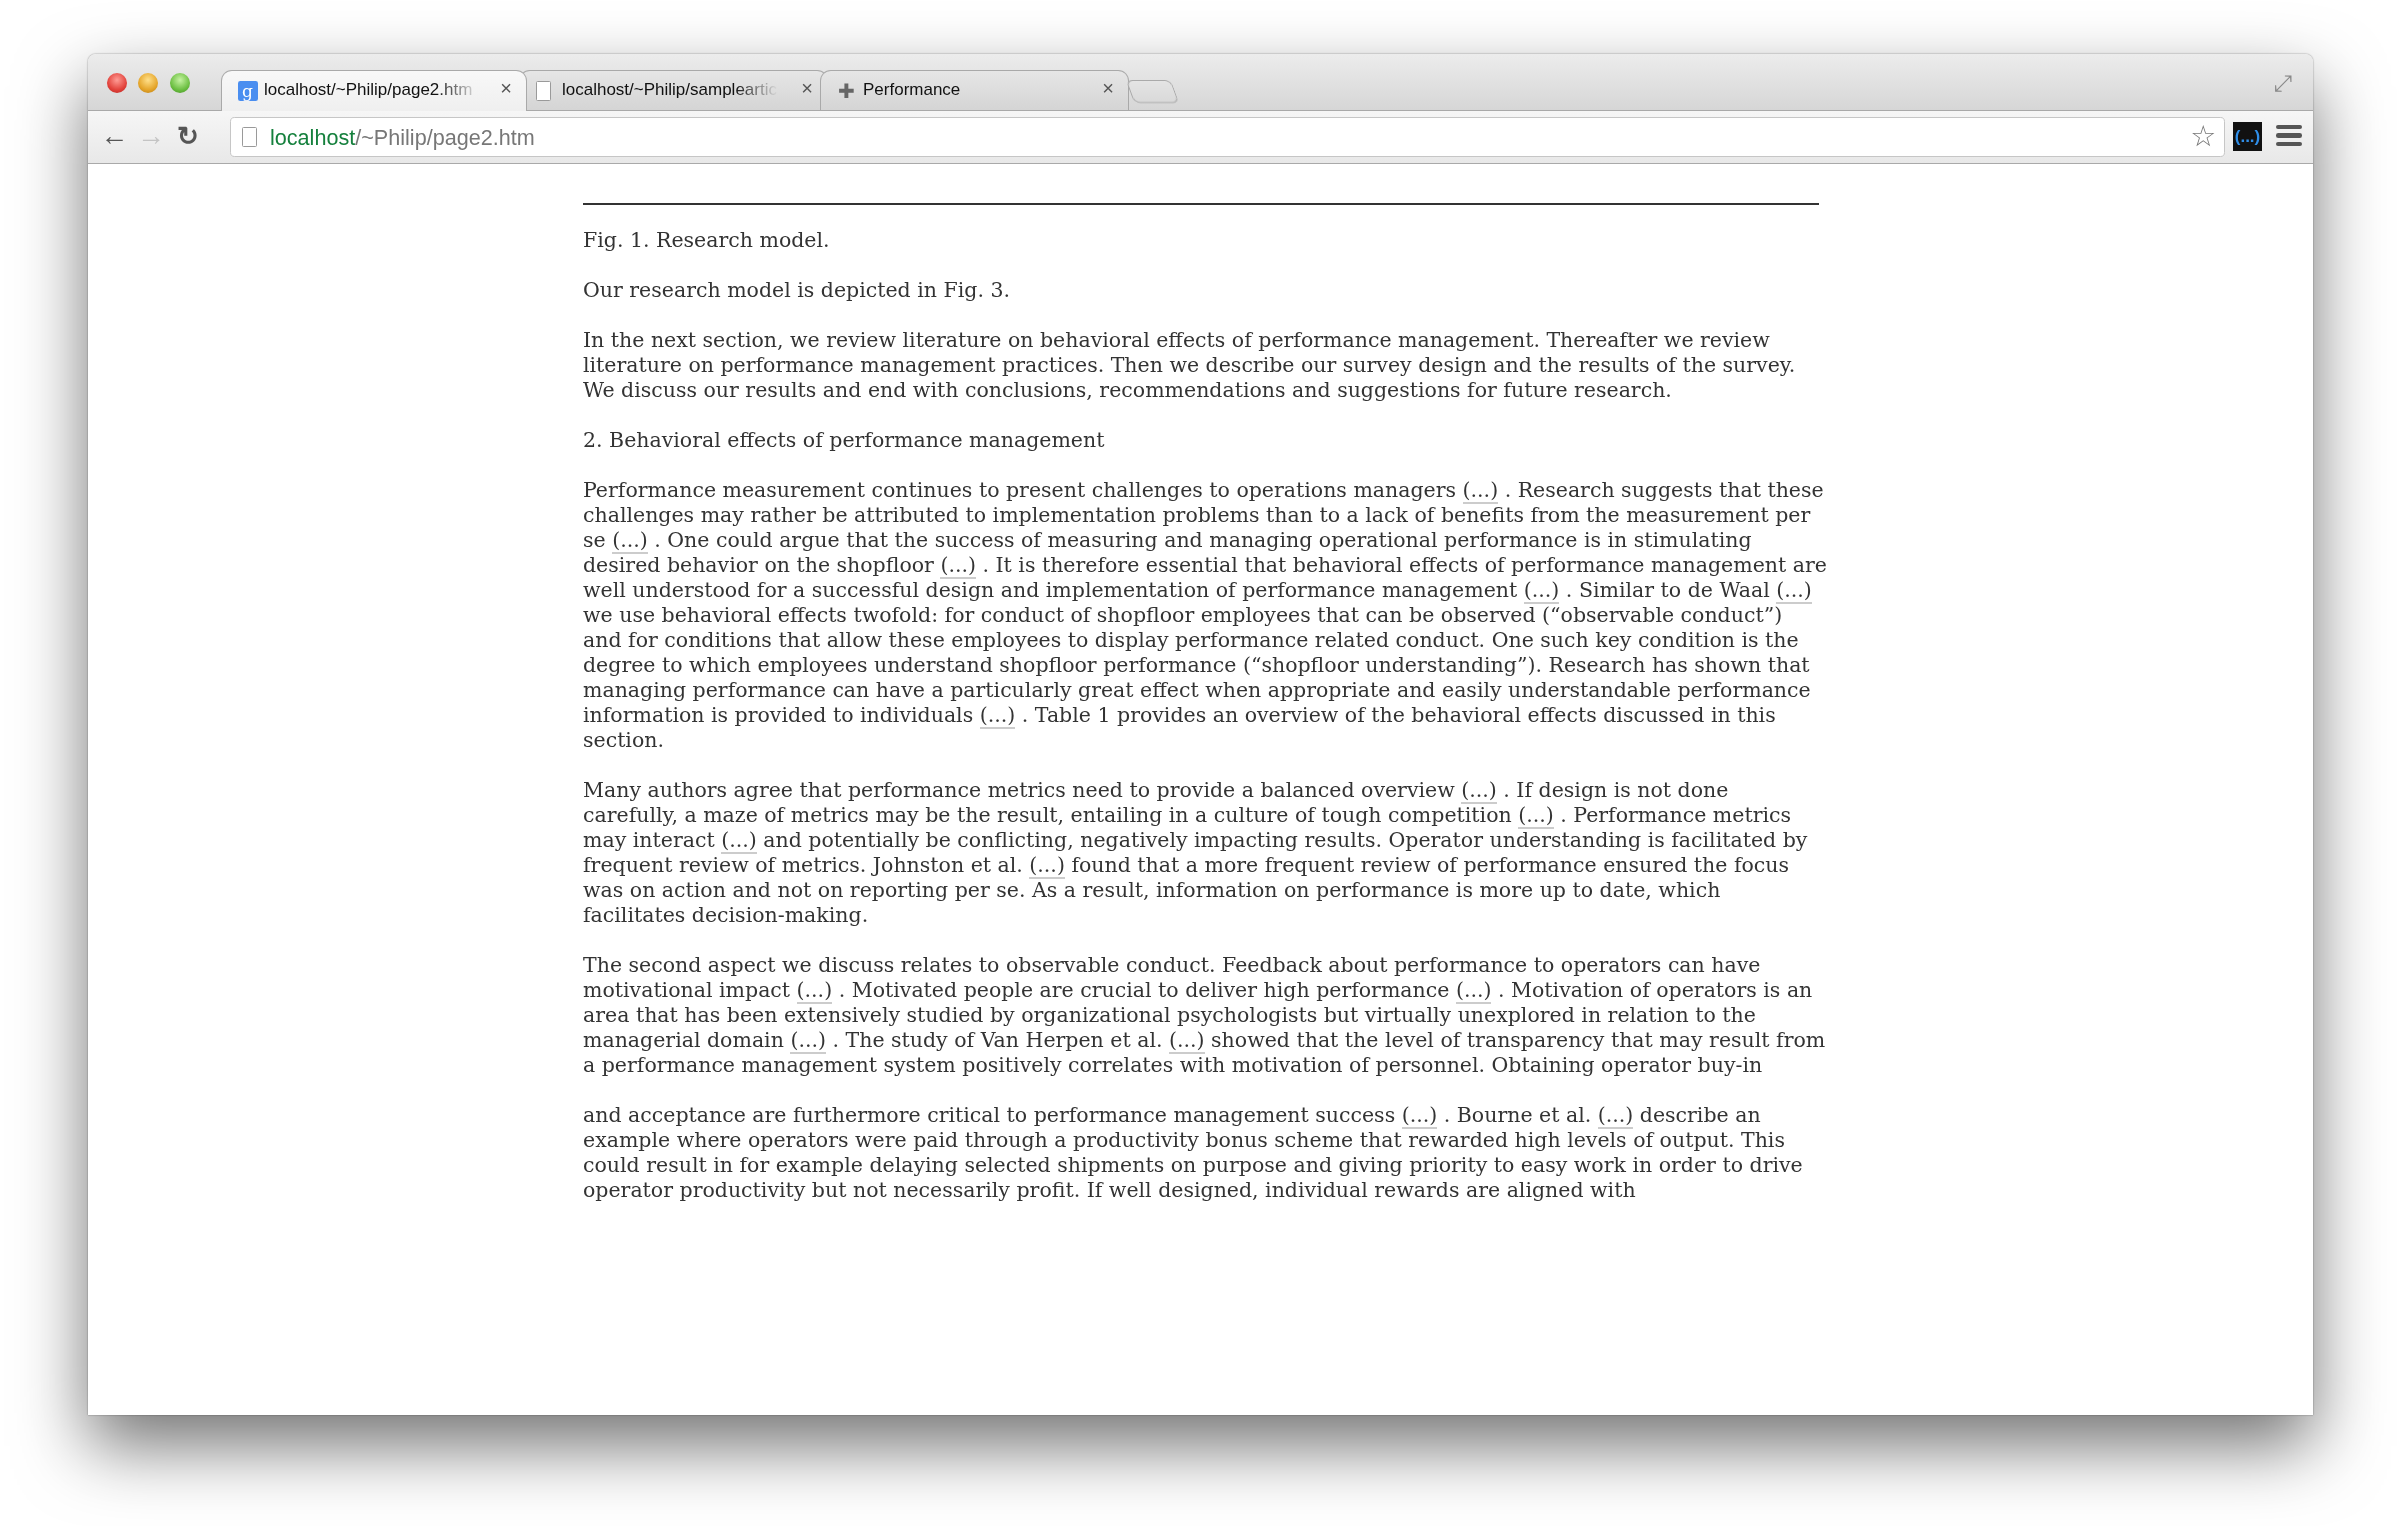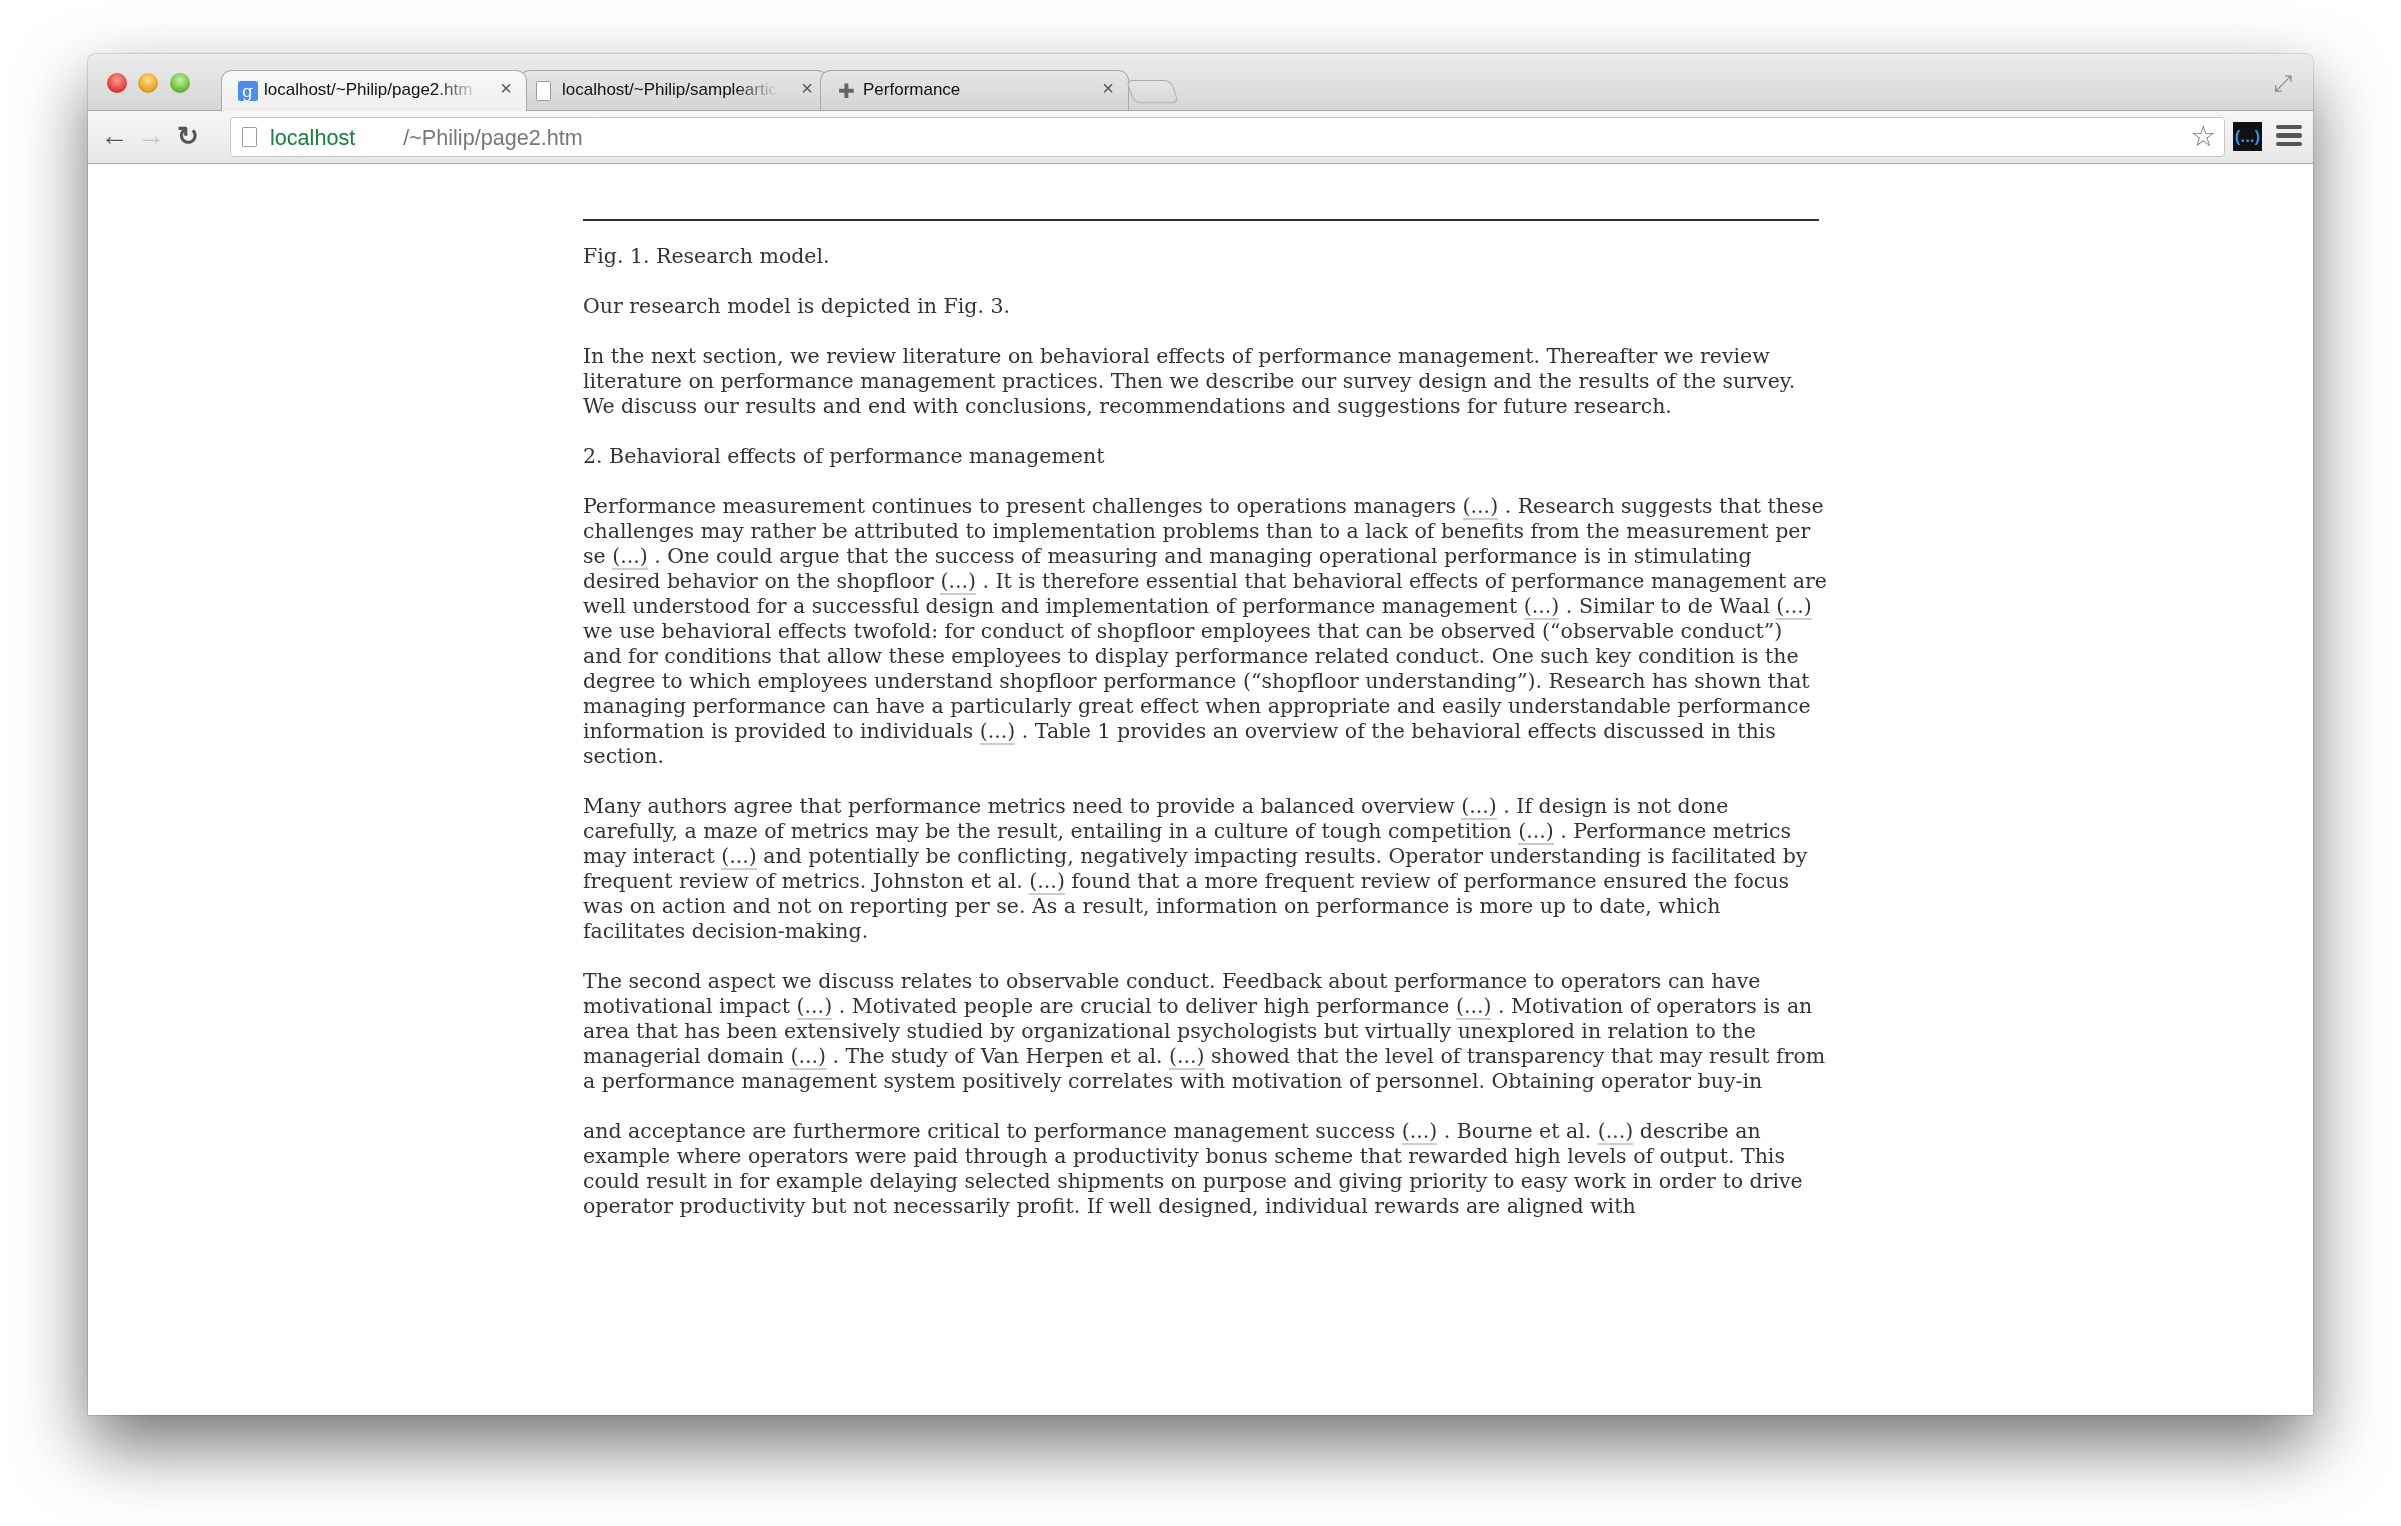--- a/index.html
+++ b/index.html
@@ -56,31 +56,31 @@
   .navbtn.back { left:9.3px; color:#555; }
   .navbtn.fwd  { left:46px; color:#c4c4c4; }
   .navbtn.reload { left:83px; color:#555; font-size:26px; font-weight:bold; }
   .omnibox {
     position:absolute; left:142px; top:6.2px; width:1995px; height:40px; box-sizing:border-box;
     background:#fff; border:1.5px solid #c6c6c6; border-radius:4.6px;
   }
   .omnibox .pageicon { position:absolute; left:10.8px; top:8.5px; width:15.5px; height:20px; border:1.5px solid #9a9a9a; box-sizing:border-box; border-radius:1.5px; background:#fff; }
   .omnibox .url { position:absolute; left:39px; top:7.7px; font-size:21.6px; line-height:23px; white-space:nowrap; }
   .omnibox .url .host { color:#15803d; }
-  .omnibox .url .path { color:#777;margin-left:48px; }
+  .omnibox .url .path { color:#777; }
   .omnibox .star { position:absolute; right:7.7px; top:3.1px; font-size:29px; line-height:31px; color:#777; }
   .ext-btn {
     position:absolute; left:2145px; top:10.8px; width:29px; height:29px; background:#111;
     color:#2f8ee8; font-size:17px; line-height:29px; text-align:center; font-weight:bold;
   }
   .menu-btn { position:absolute; left:2188px; top:10.8px; width:26px; height:29px; }
   .menu-btn span { display:block; height:4.6px; border-radius:2.3px; background:#555; margin:3.1px 0 3.9px 0; }
 
   .content {
-    position:absolute; left:0; top:110px; width:100%; height:1251px; background:#fff; overflow:hidden;margin-top:16px;
+    position:absolute; left:0; top:110px; width:100%; height:1251px; background:#fff; overflow:hidden;
   }
   .article {
     position:absolute; left:495px; top:0; width:1244px;
     font-family:"DejaVu Serif", "Liberation Serif", serif;
     color:#333; font-size:20.5px; line-height:25px;
   }
   .rule { margin:0; margin-top:39px; border:none; height:1.5px; background:#333; width:1236px; }
   .article p { margin:0 0 25px 0; }
   .article p.first { margin-top:23px; }
   .cite { border-bottom:2.3px solid #cccccc; }

